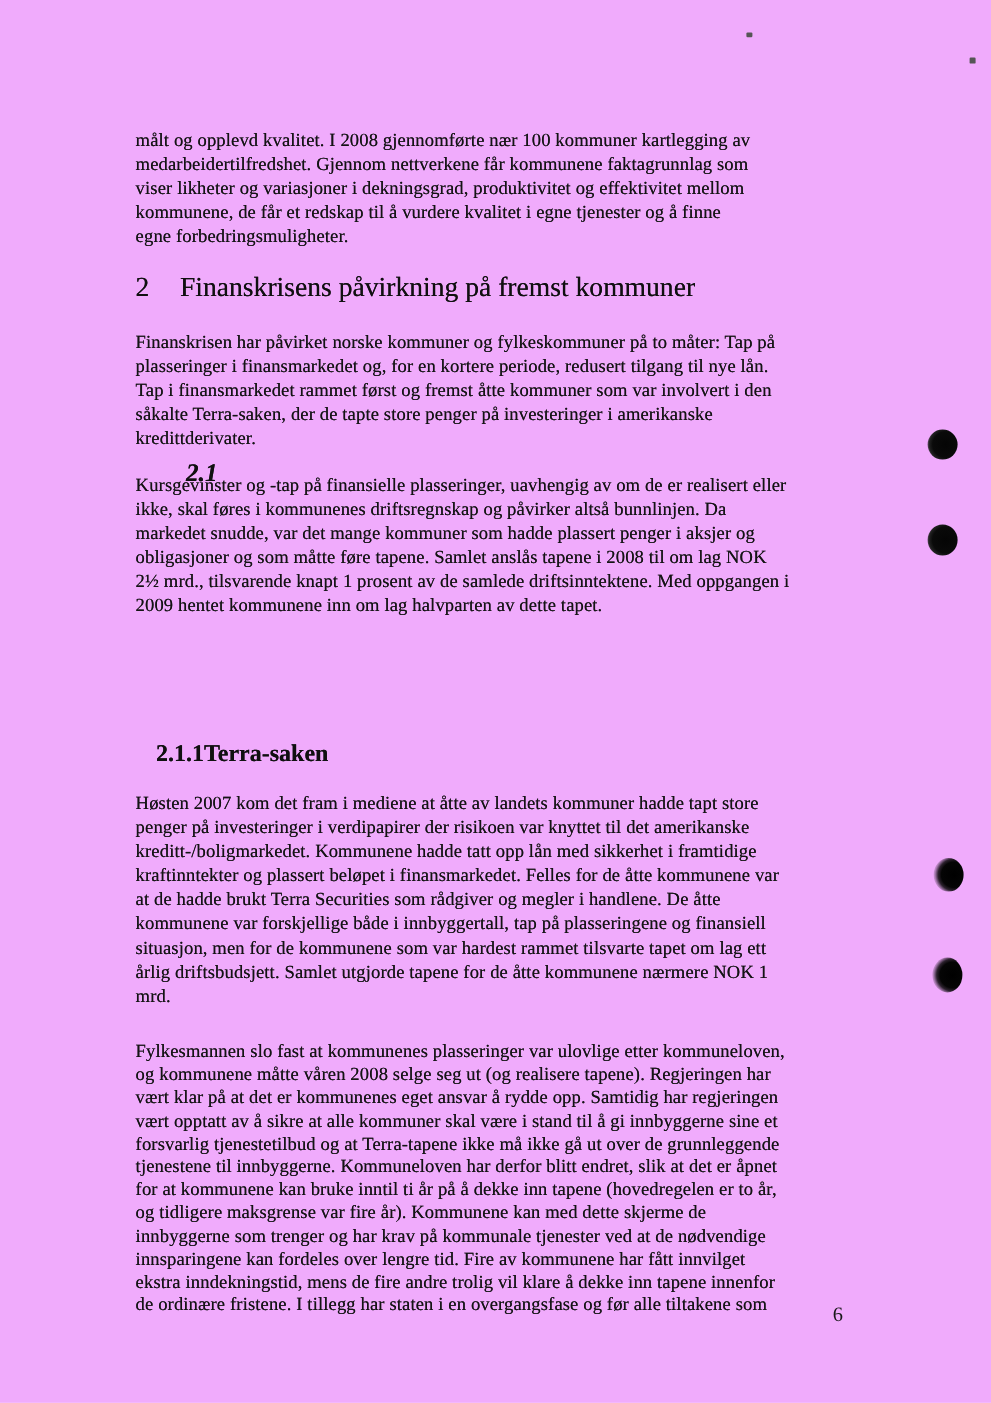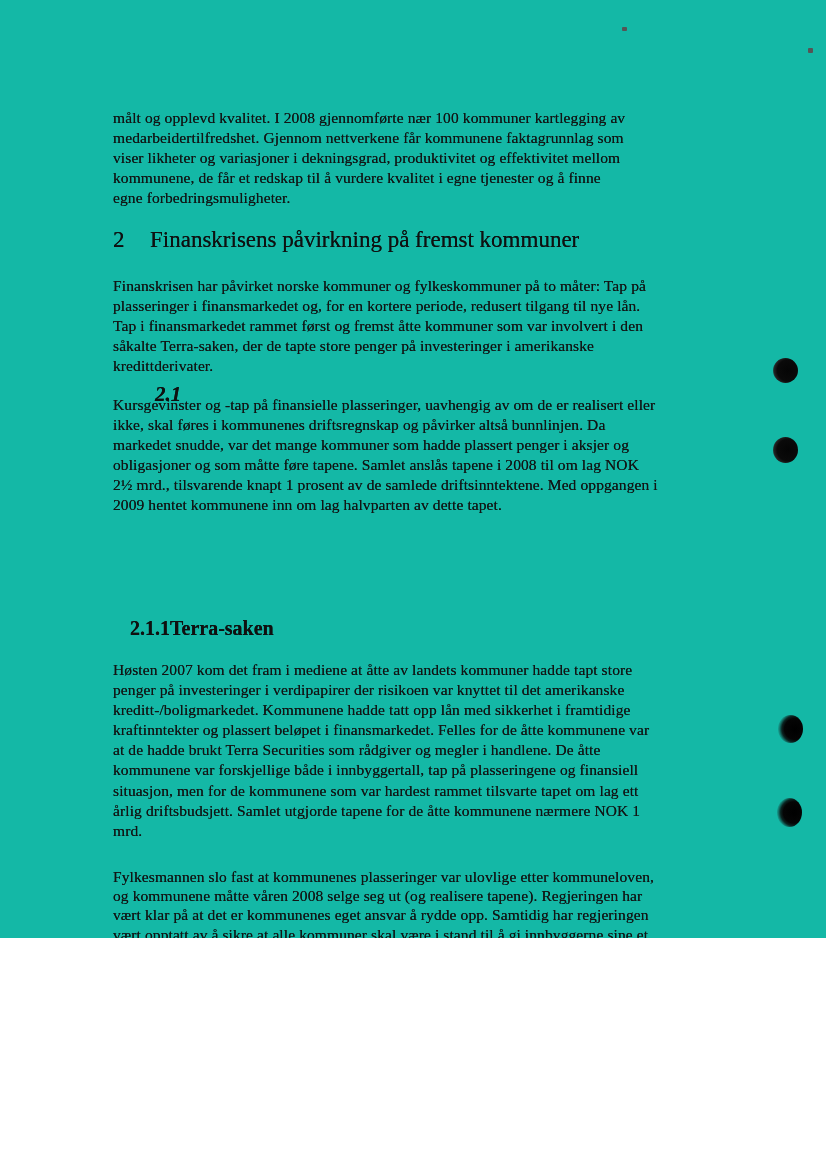--- a/index.html
+++ b/index.html
@@ -7,22 +7,22 @@
   body {
     background: #ffffff;
     font-family: "Liberation Serif", "DejaVu Serif", serif;
     color: #161616;
     position: relative;
   }
   .page {
     position: absolute;
     inset: 0;
     width: 826px;
-    height: 938px;
-    background: #14b8a6;
+    height: 1169px;
+    background: #f0abfc;
     overflow: hidden;
     text-decoration: underline;
   }
   .para {
     position: absolute;
     left: 113px;
     font-size: 15.5px;
     line-height: 20.1px;
     white-space: pre;
     letter-spacing: 0.1px;

